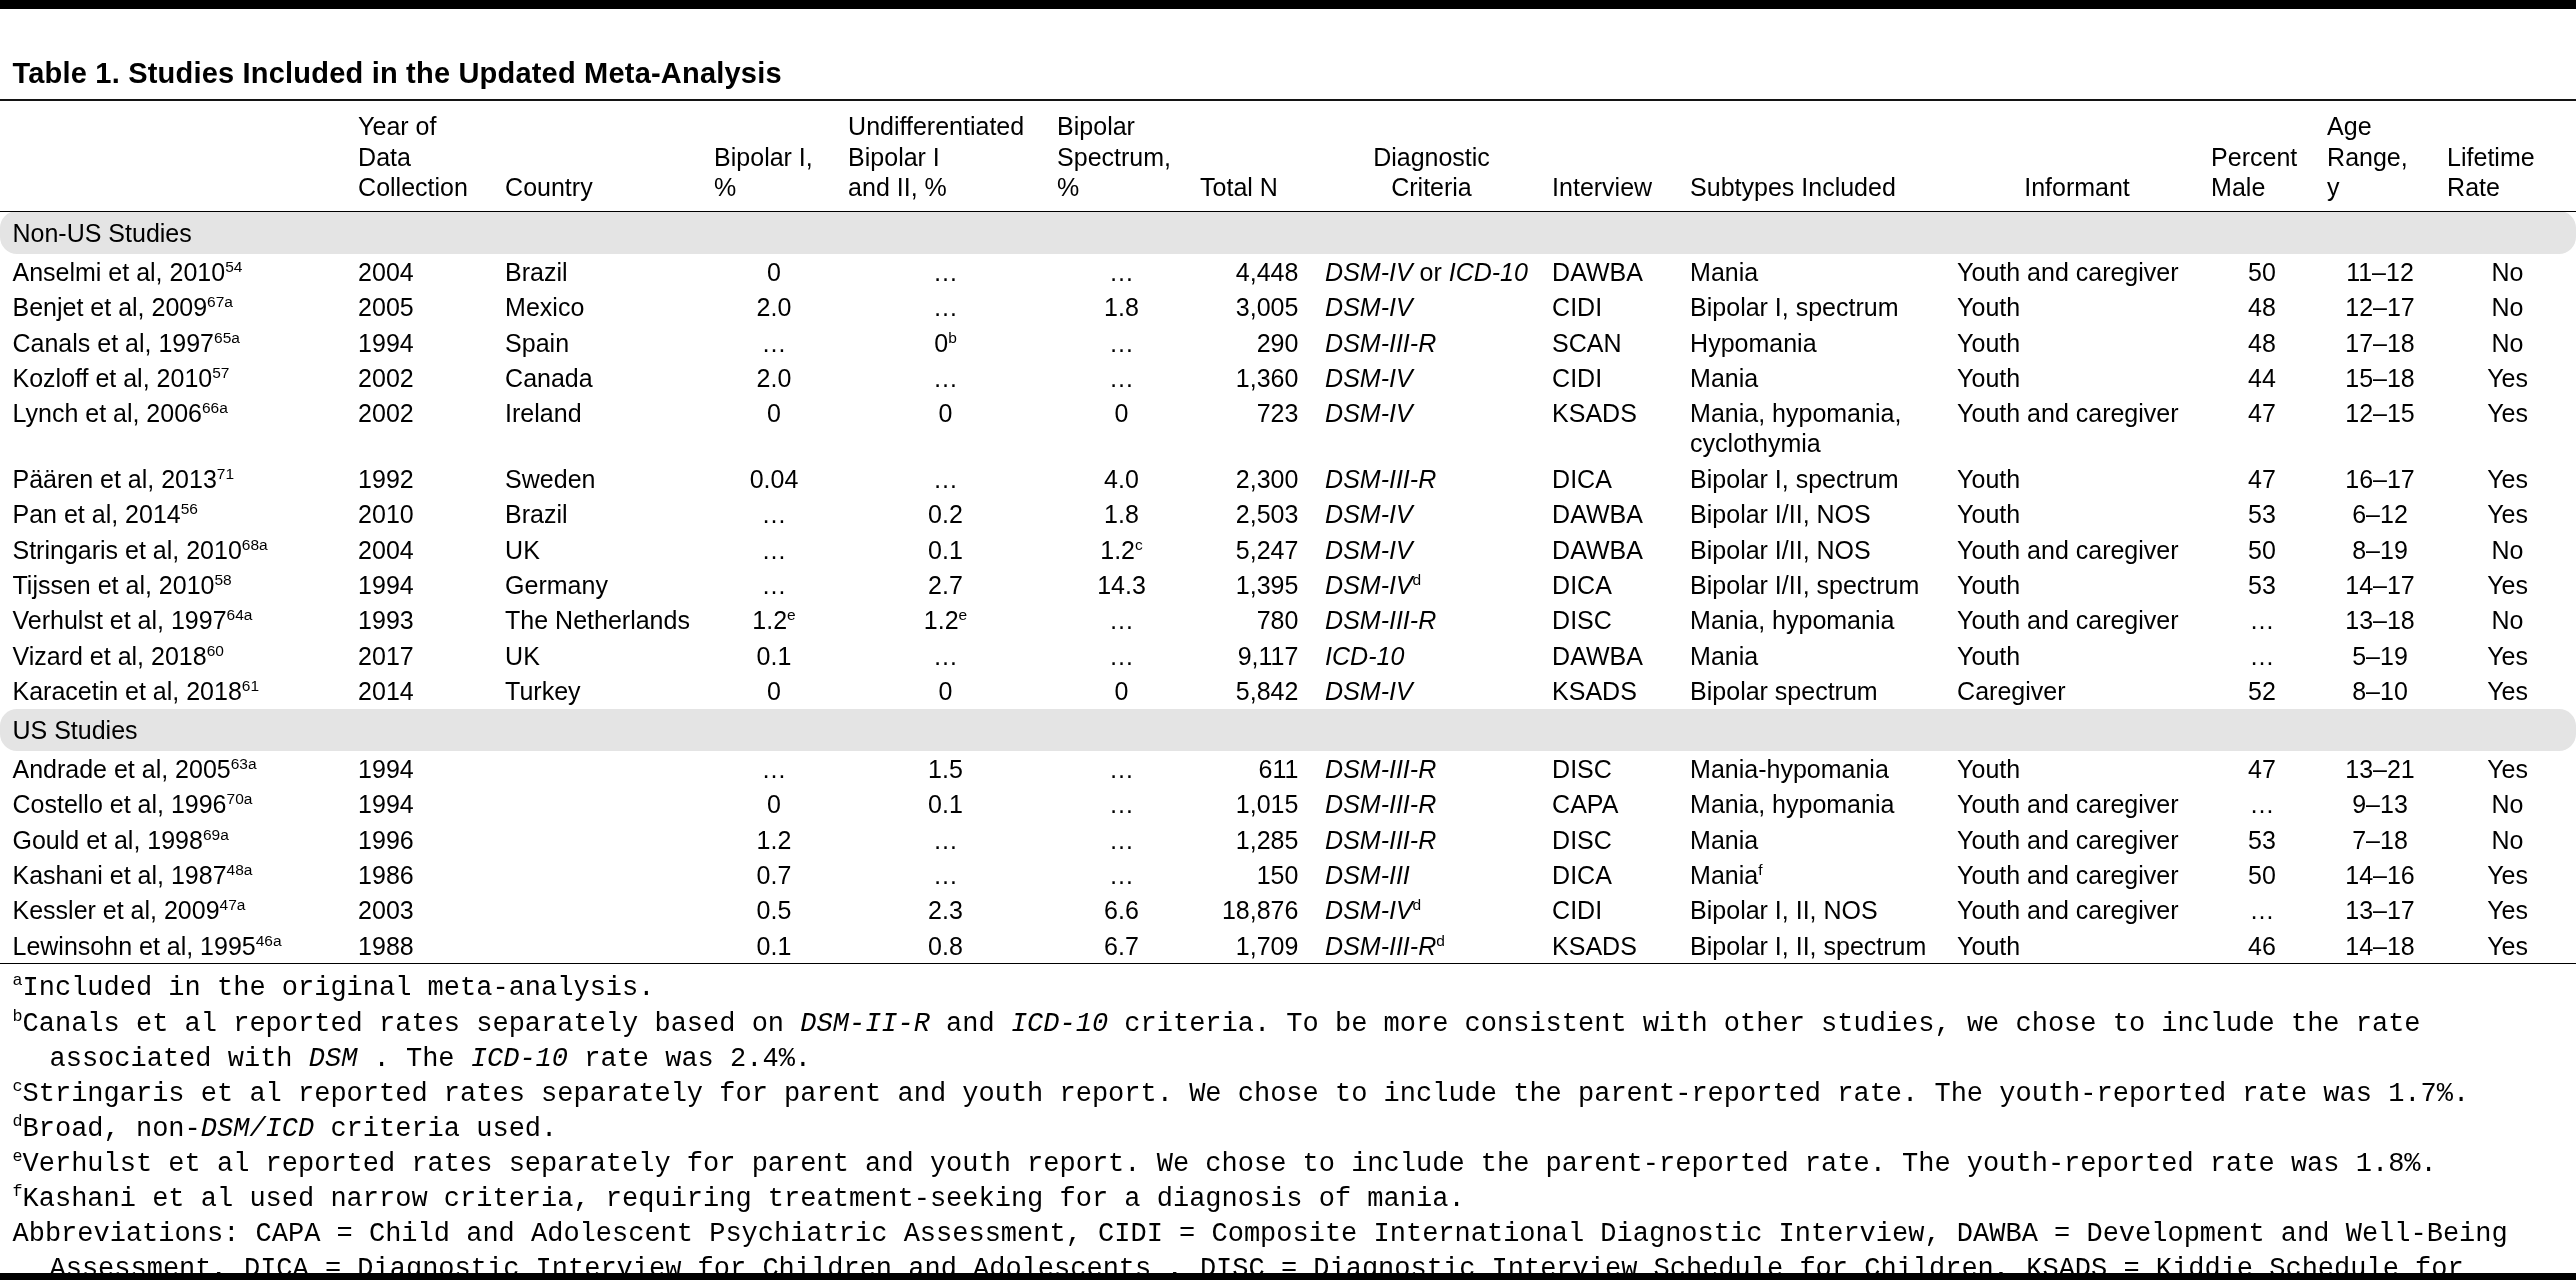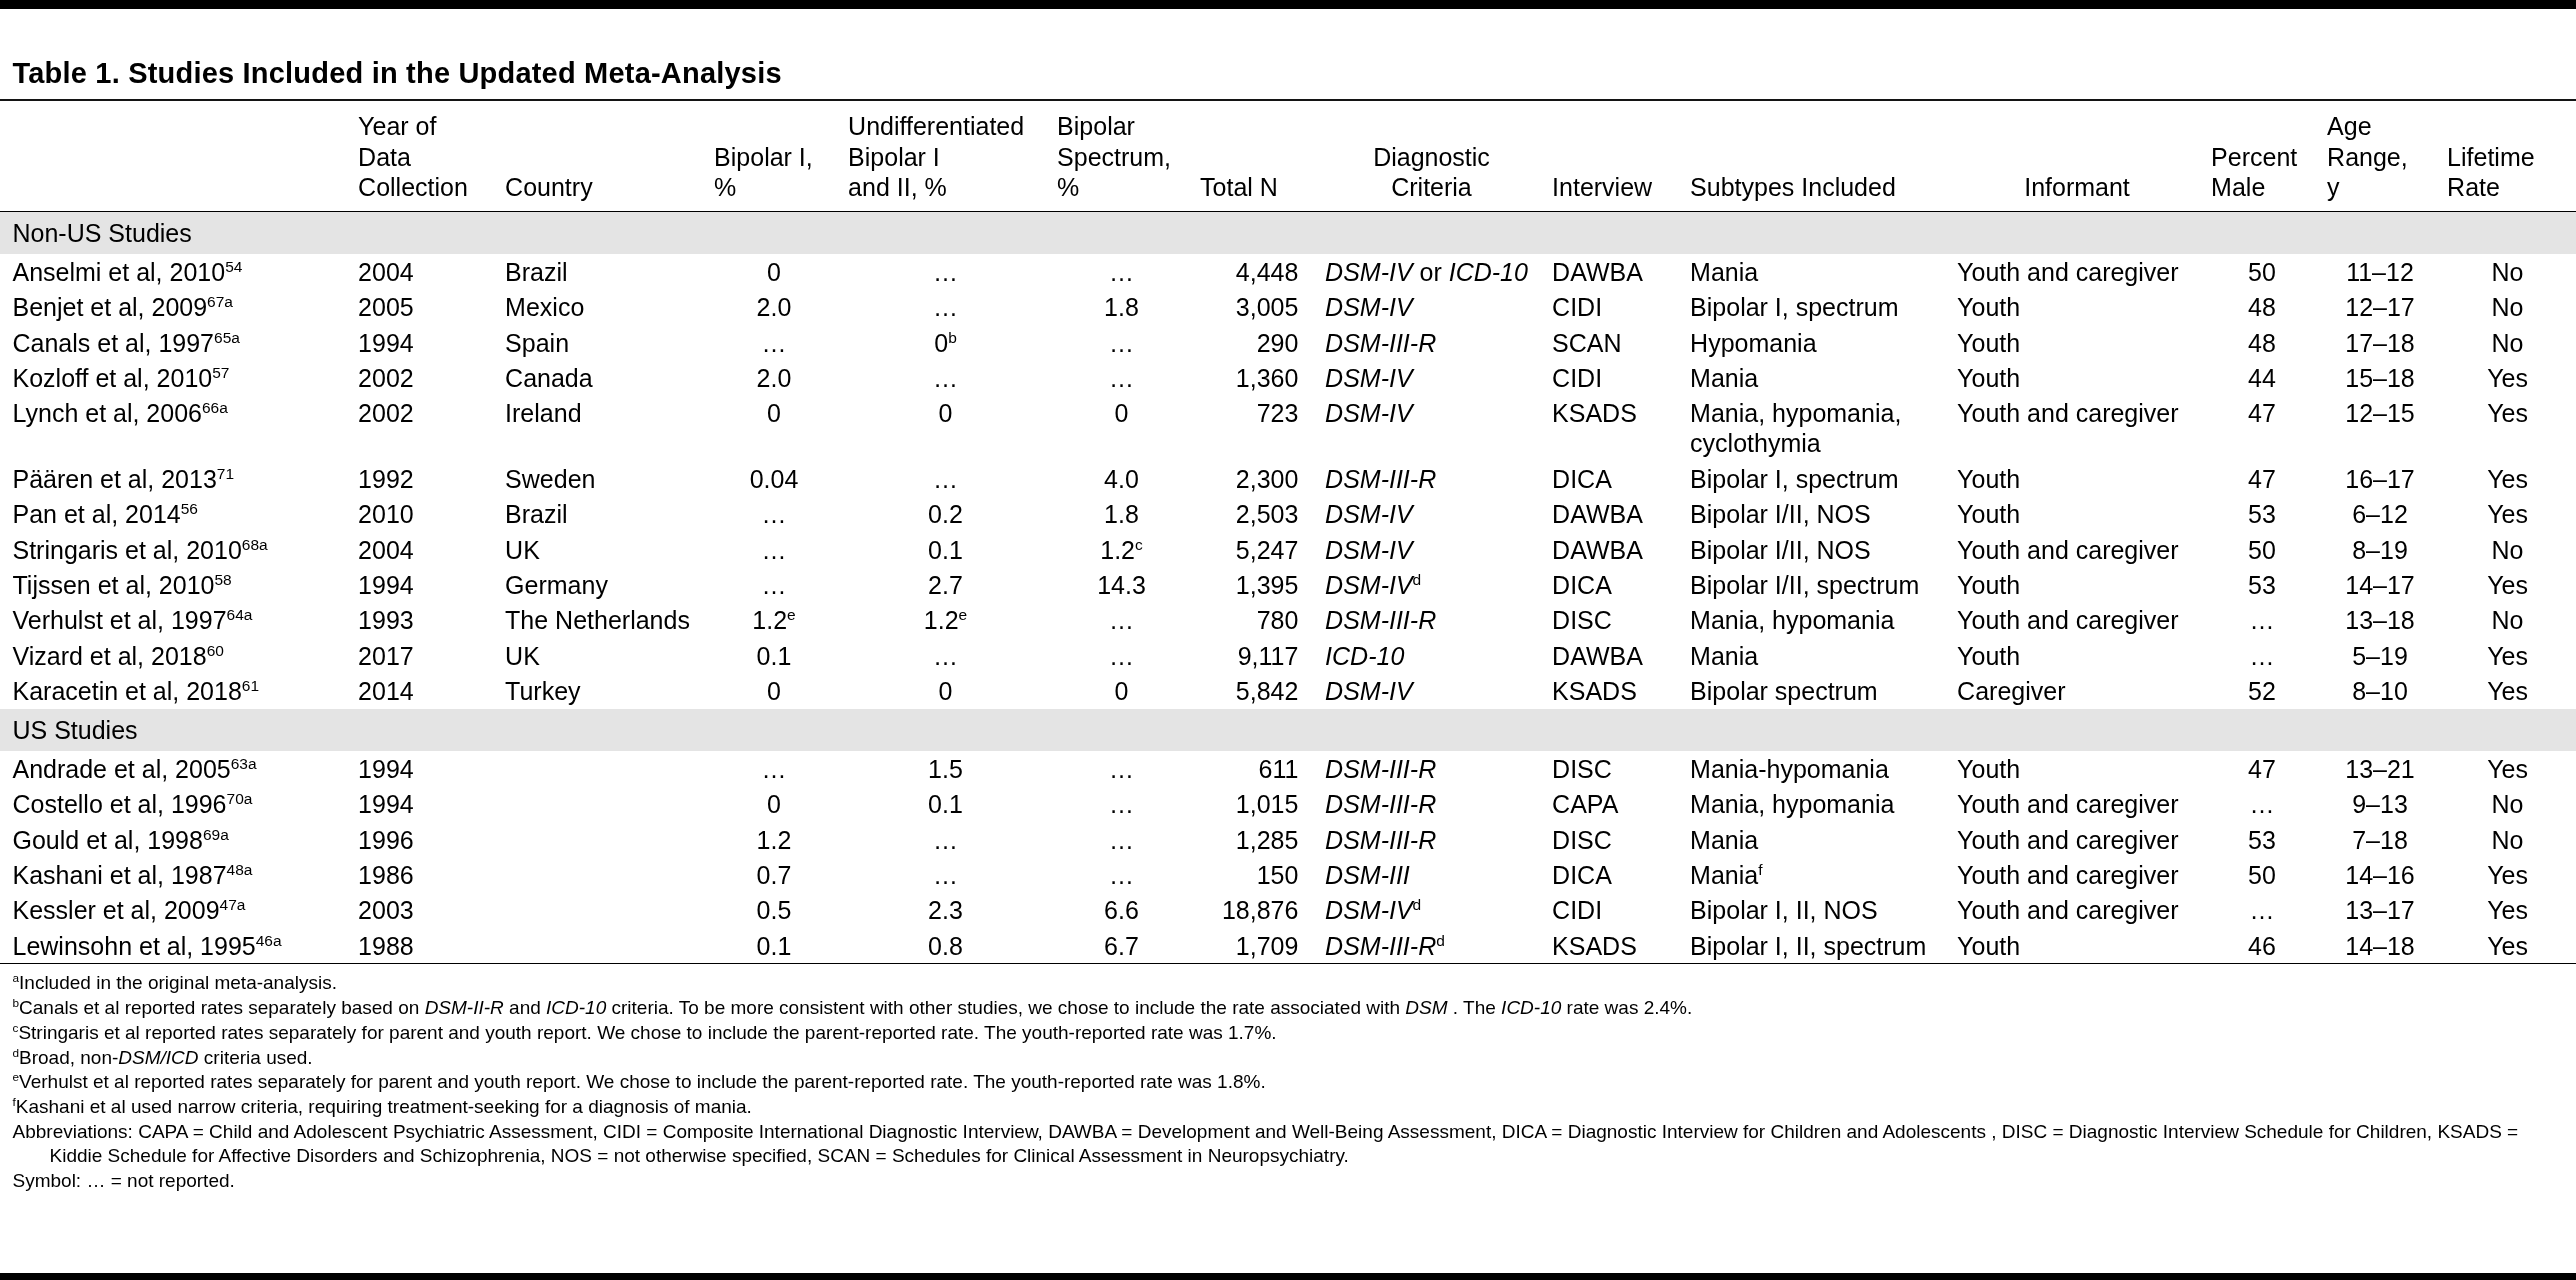--- a/index.html
+++ b/index.html
@@ -43,35 +43,37 @@
     vertical-align: top;
     padding: 2.7px 7.1px;
     line-height: 1.2;
   }
   th.col0, td.col0 { padding-left: 12.5px; }
   th.col13, td.col13 { padding-right: 8px; }
   tr.section-row td {
     background: #e4e4e4;
     padding-top: 6.2px;
     padding-bottom: 6.2px;
+    border-radius: 17px;
   }
   
   td.col3, td.col4, td.col5 { text-align: center; }
   td.col6 { text-align: right; padding-right: 19.6px; }
   td.col11, td.col12, td.col13 { text-align: center; }
   
   th.col7, th.col10 { text-align: center; }
   sup { font-size: 0.62em; line-height: 0; }
   i { font-style: italic; }
   .footnotes {
     flex: 1 1 auto;
     overflow: hidden;
     padding: 7.1px 12.5px 3.6px 12.5px;
-    font-size: 19px;
+    font-size: 27px;
     line-height: 1.3;
+    font-family: Liberation Mono, monospace;
   }
   .fn { padding-left: 37px; text-indent: -37px; }
 </style>
 </head>
 <body>
 
 <div class="heavy-rule"></div>
 
 <div class="title-block">
   <span class="title">Table 1. Studies Included in the Updated Meta-Analysis</span>

